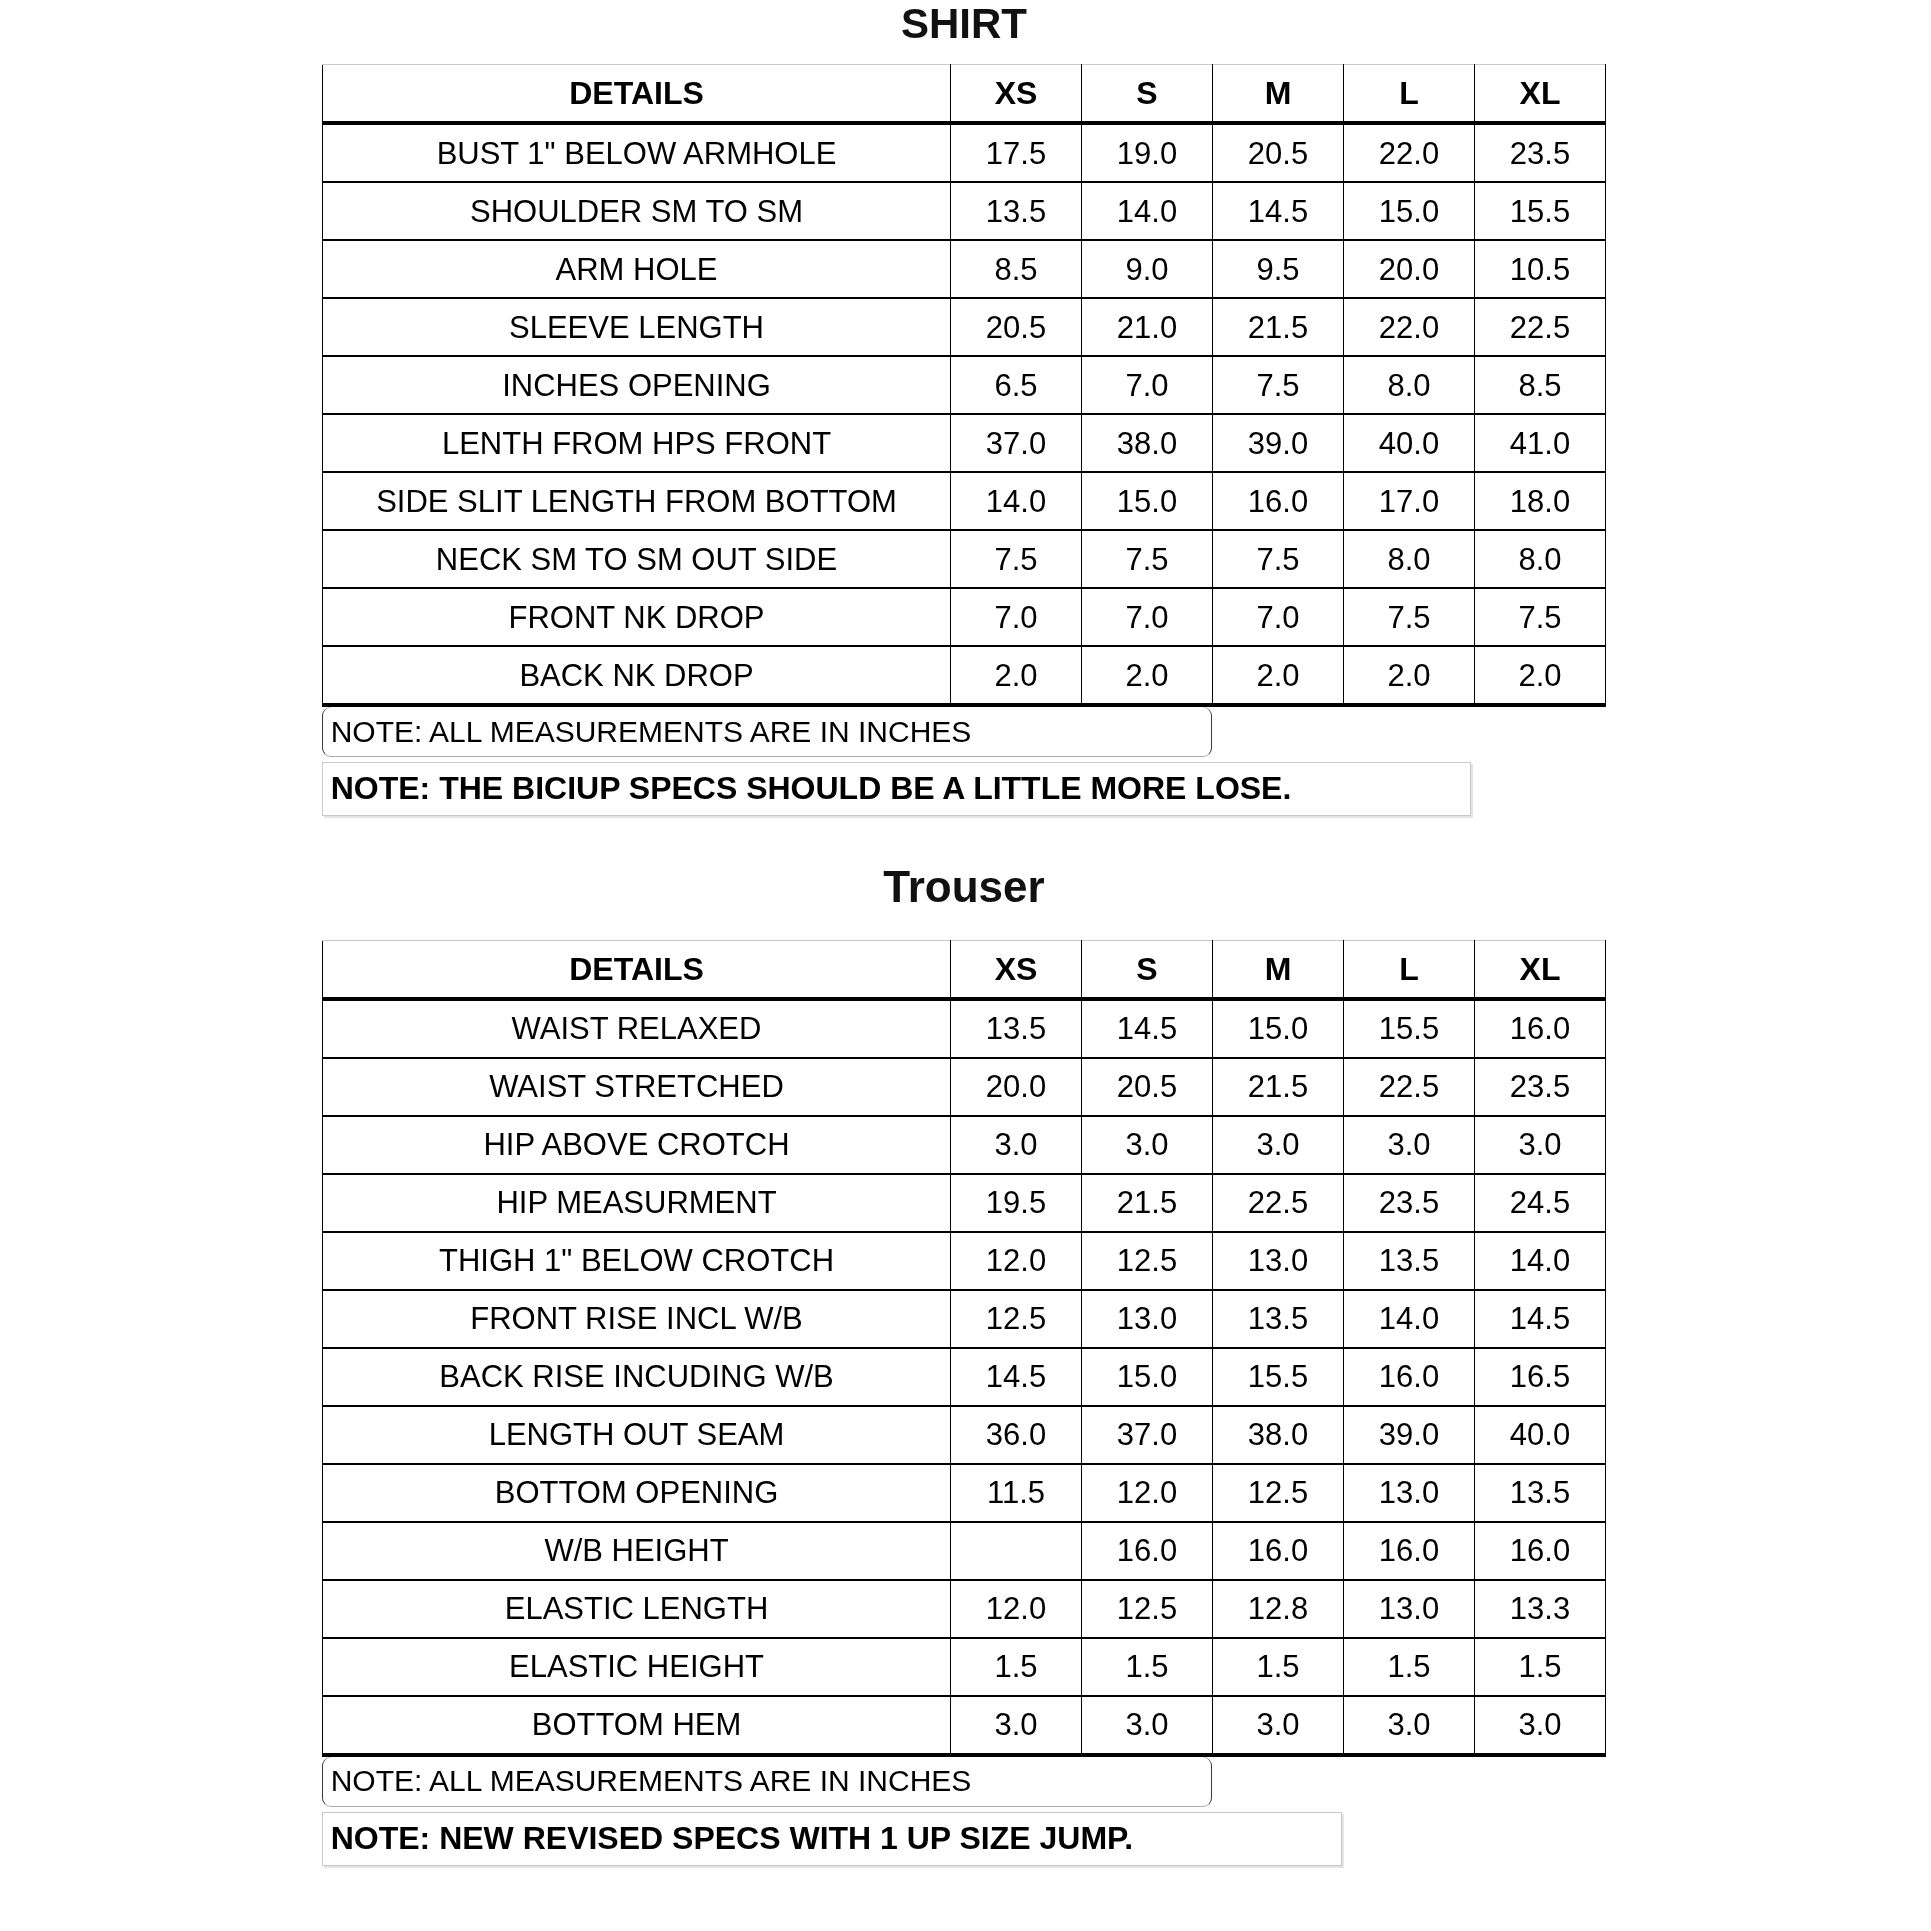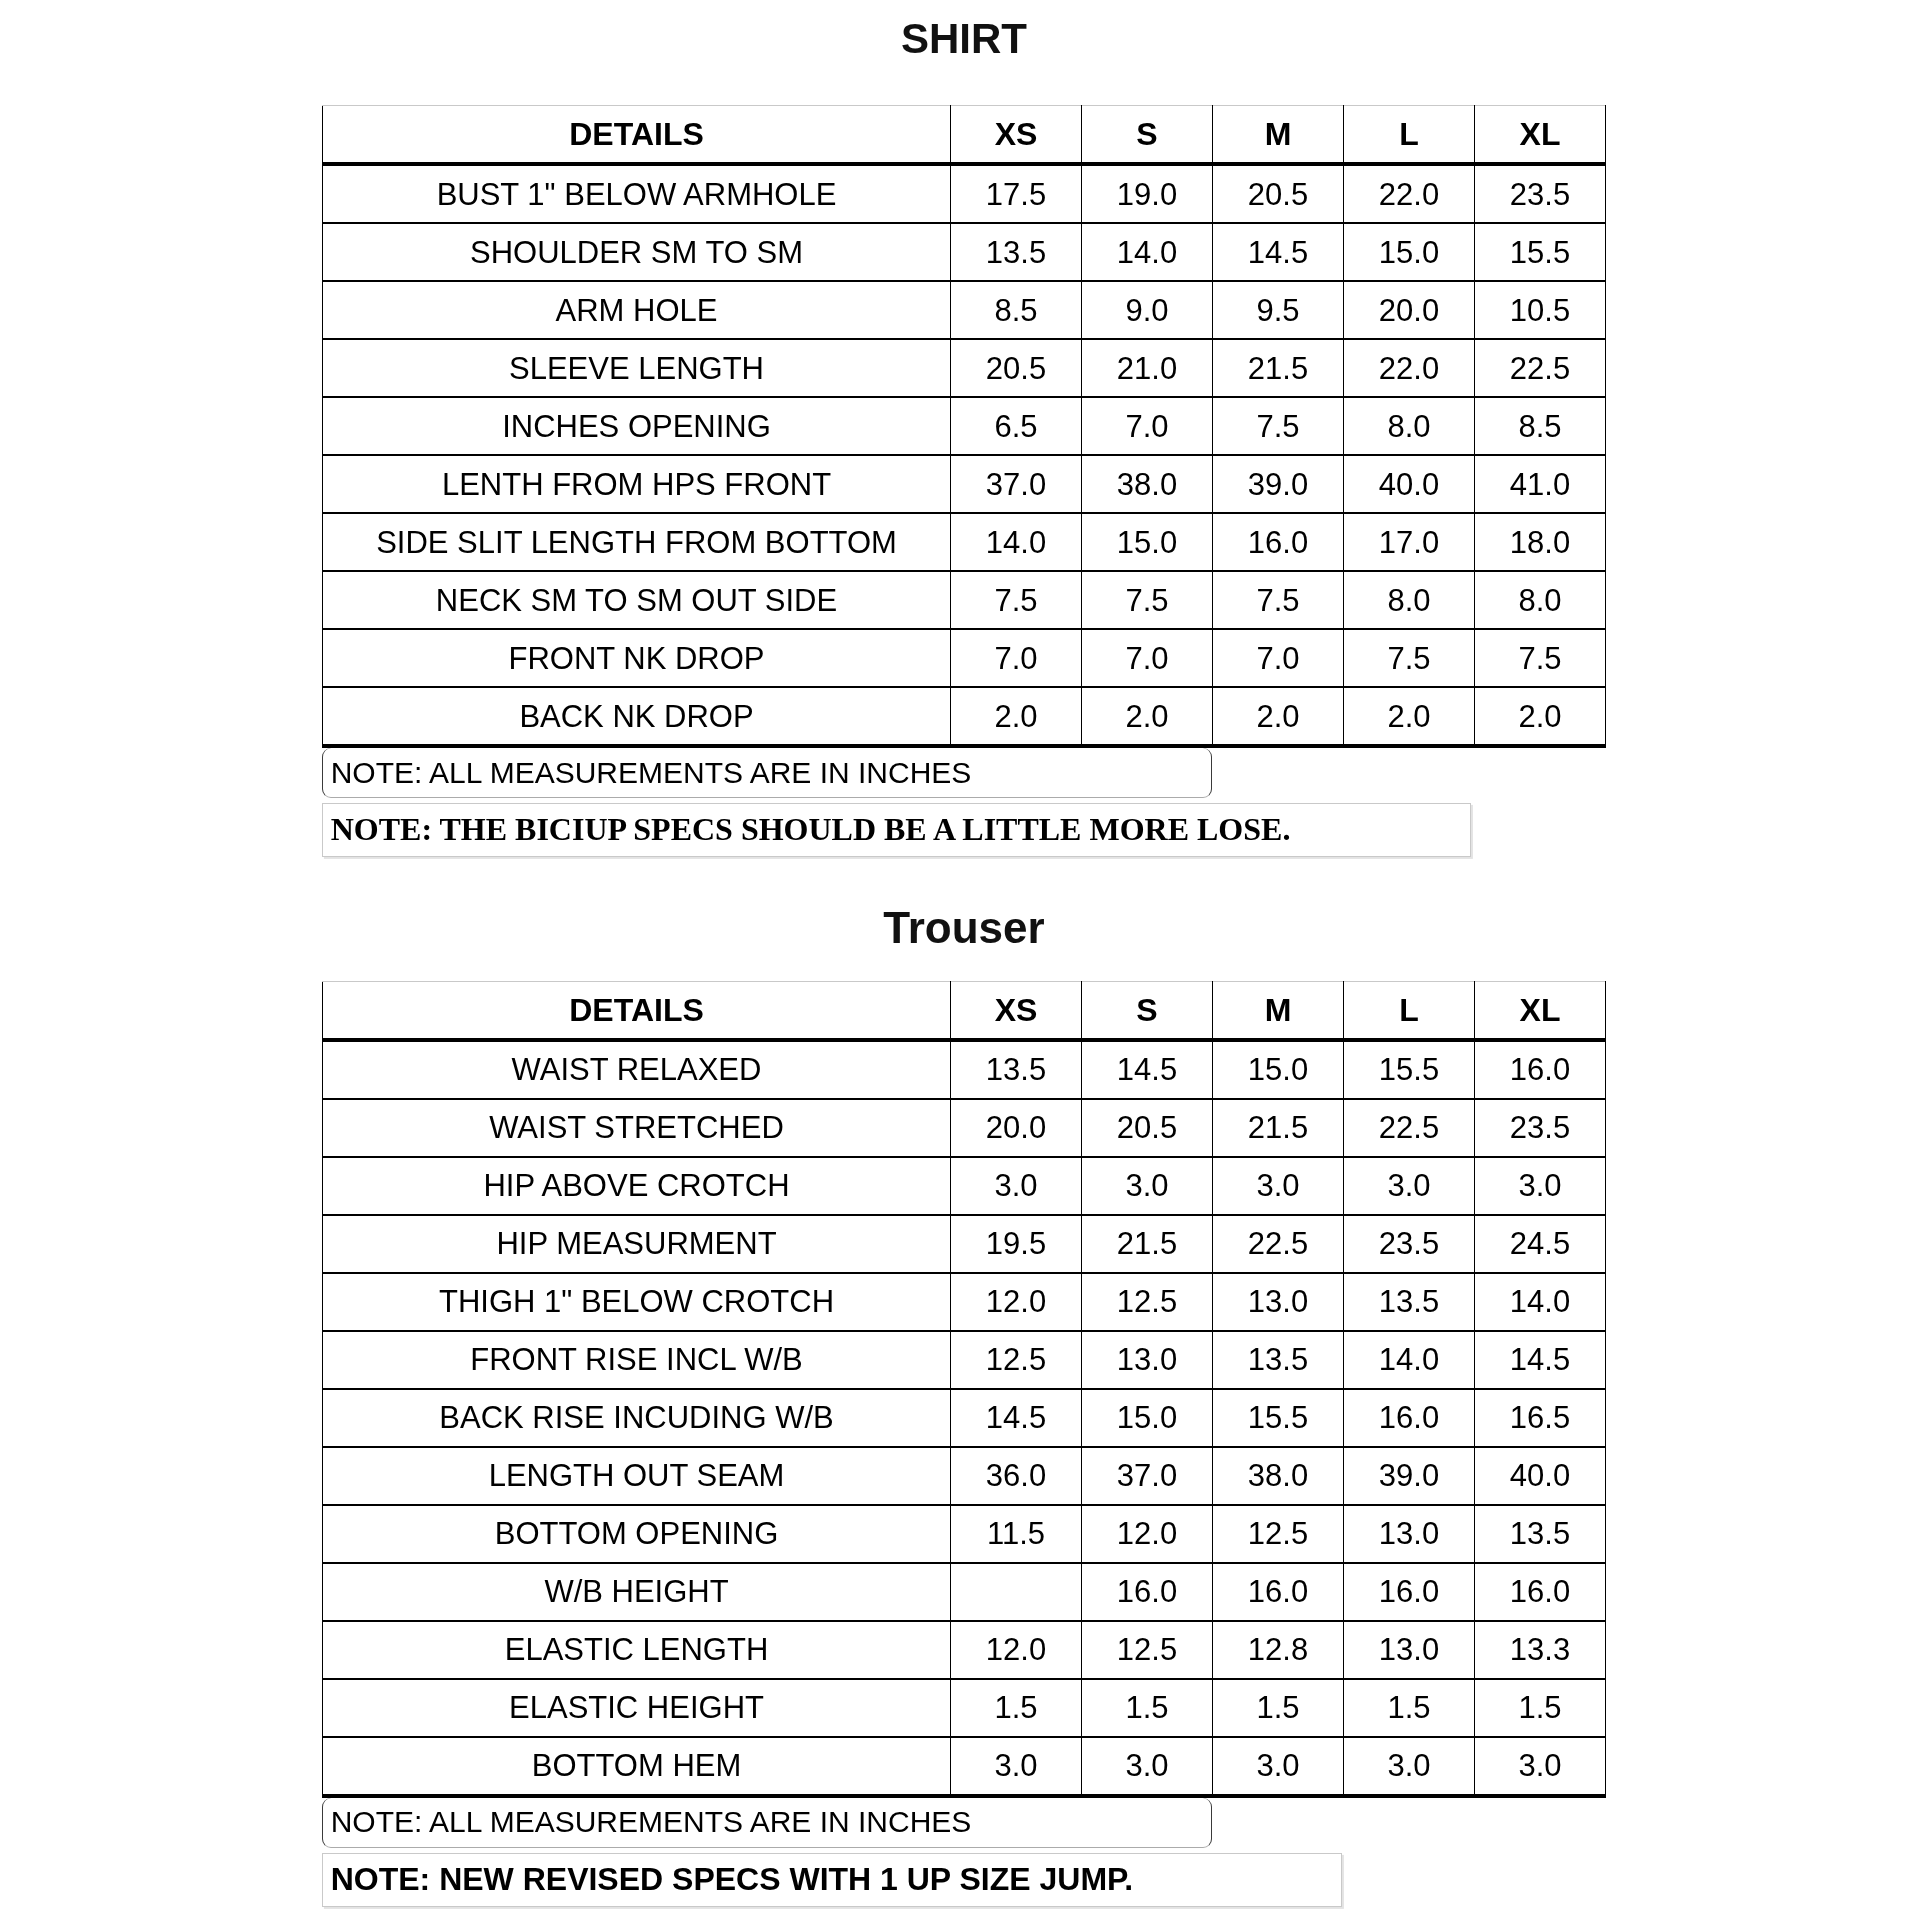--- a/index.html
+++ b/index.html
@@ -17,21 +17,21 @@
     left: 322px;
     top: 0;
     width: 1284px;
   }
   .chart-title {
     margin: 0;
     text-align: center;
     font-weight: bold;
     color: #111;
   }
-  .chart-title.shirt { font-size: 42px; padding-top: 15px; margin-bottom: 42px; letter-spacing: 0px; }
+  .chart-title.shirt { font-size: 42px; padding-top: 0; margin-bottom: 16px; letter-spacing: 0px; }
   .chart-title.trouser { font-size: 44px; margin-top: 46px; margin-bottom: 28px; }
 
   table.spec-table {
     border-collapse: collapse;
     table-layout: fixed;
     width: 1284px;
     border-left: 1.9px solid #000;
     border-right: 1.9px solid #000;
     border-top: 1.9px solid #c9c9c9;
     padding-left: 34px;
@@ -79,21 +79,21 @@
     margin-top: 4.8px;
     border: 1.9px solid #c9c9c9;
     box-shadow: 1.9px 1.9px 0 #e3e3e3;
     display: flex;
     align-items: center;
     padding-left: 7.7px;
     font-size: 32px;
     font-weight: bold;
     white-space: nowrap;
   }
-  .note-bold.shirt   { width: 1149px; font-family: Liberation Serif, serif; }
+  .note-bold.shirt   { width: 1149px; }
   .note-bold.trouser { width: 1020px; }
 </style>
 </head>
 <body>
 
 <div class="page">
 
   <section>
     <h1 class="chart-title shirt">SHIRT</h1>
 

